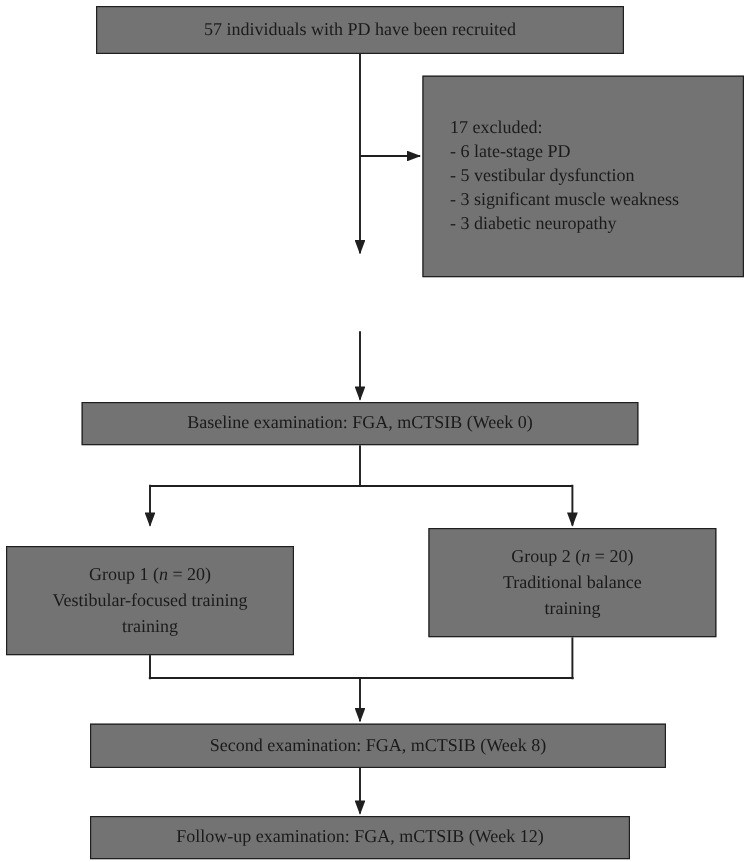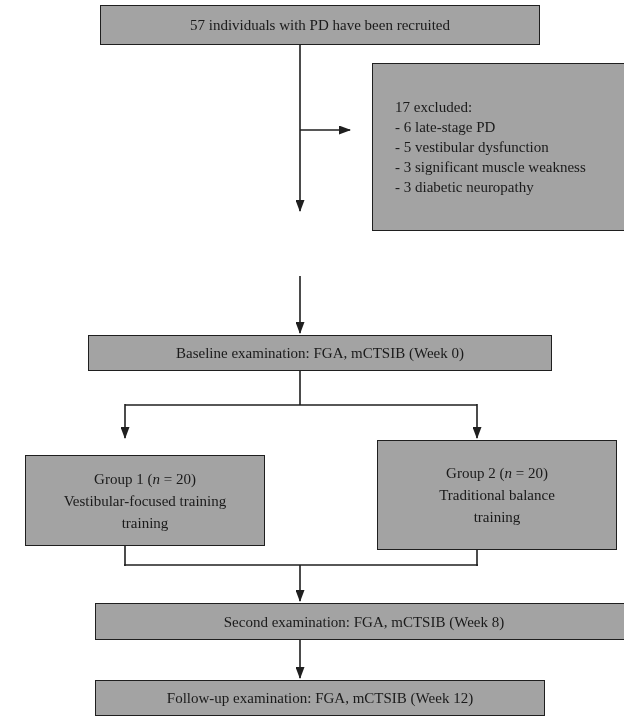--- a/index.html
+++ b/index.html
@@ -18,31 +18,30 @@
   }
   svg.connectors {
     position: absolute;
     left: 0; top: 0;
     z-index: 1;
   }
   .box {
     position: absolute;
     box-sizing: border-box;
     border: 1.3px solid #1f1f1f;
-    background: #a3a3a3;
+    background: #737373;
     z-index: 2;
     display: flex;
     flex-direction: column;
     align-items: center;
     justify-content: center;
     text-align: center;
     font-size: 15px;
     line-height: 22px;
     color: #1a1a1a;
-    margin-left: 20px;
   }
   .box.left-align {
     align-items: flex-start;
     text-align: left;
     line-height: 20px;
   }
   .italic { font-style: italic; }
 </style>
 </head>
 <body>
@@ -93,27 +92,27 @@
   <div class="box" style="left:68px; top:335px; width:464px; height:36px;">
     <div>Baseline examination: FGA, mCTSIB (Week 0)</div>
   </div>
 
   <div class="box" style="left:5px; top:455px; width:240px; height:91px;">
     <div><span>Group 1 (</span><span class="italic">n</span><span> = 20)</span></div>
     <div>Vestibular-focused training</div>
     <div>training</div>
   </div>
 
-  <div class="box" style="left:357px; top:440px; width:240px; height:110px;">
+  <div class="box" style="left:357px; top:440px; width:240px; height:91px;">
     <div><span>Group 2 (</span><span class="italic">n</span><span> = 20)</span></div>
     <div>Traditional balance</div>
     <div>training</div>
   </div>
 
-  <div class="box" style="left:75px; top:603px; width:538px; height:37px;">
+  <div class="box" style="left:75px; top:603px; width:480px; height:37px;">
     <div>Second examination: FGA, mCTSIB (Week 8)</div>
   </div>
 
   <div class="box" style="left:75px; top:680px; width:450px; height:36px;">
     <div>Follow-up examination: FGA, mCTSIB (Week 12)</div>
   </div>
 
 </div>
 
 </body></html>

